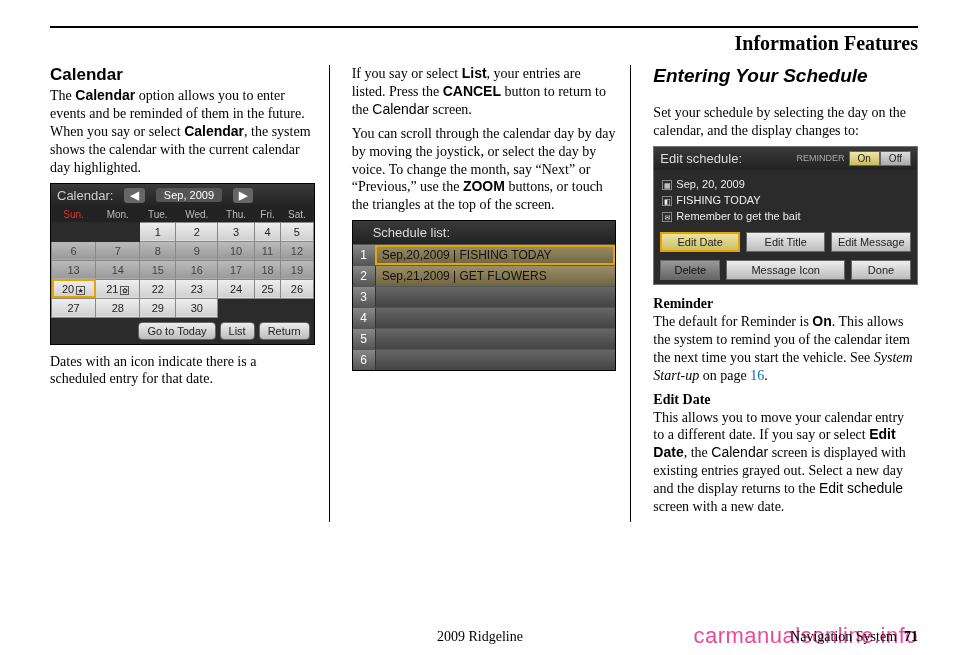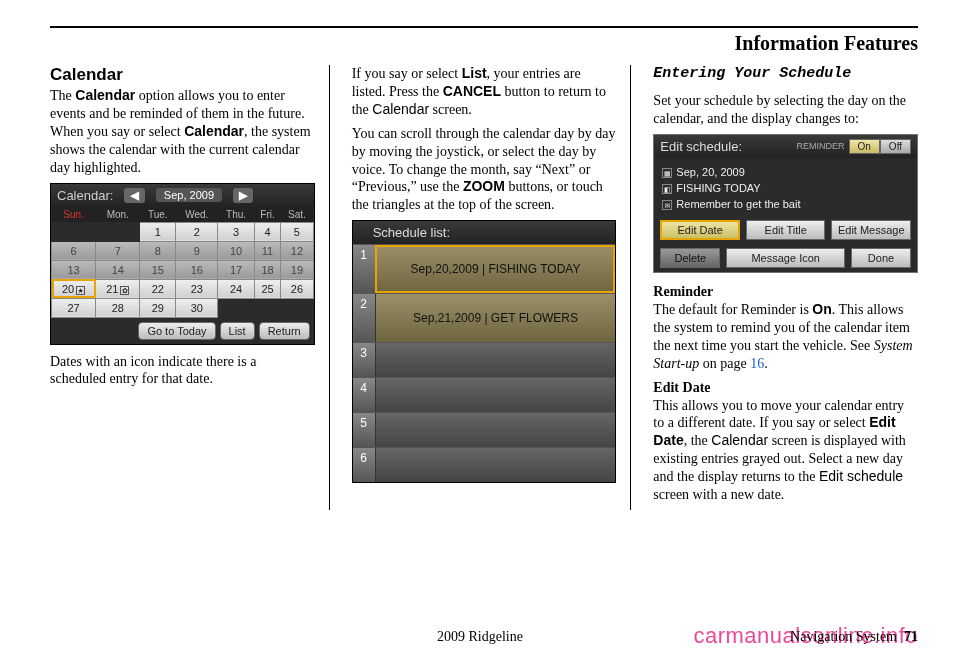--- a/index.html
+++ b/index.html
@@ -37,25 +37,25 @@
     border-right: 1px solid #000;
     padding-right: 14px;
   }
   h2.section {
     font-family: Arial, Helvetica, sans-serif;
     font-weight: bold;
     font-size: 17px;
     margin-bottom: 2px;
   }
   h3.subsection {
-    font-family: Liberation Mono, monospace;
+    font-family: Liberation Sans, sans-serif;
     font-weight: bold;
     font-style: italic;
-    font-size: 15px;
-    margin-bottom: 10px;
+    font-size: 19px;
+    margin-bottom: 17px;
   }
   p { line-height: 1.28; margin-bottom: 6px; }
   .b-sans { font-family: Arial, Helvetica, sans-serif; font-weight: bold; }
   .sans { font-family: Arial, Helvetica, sans-serif; }
   .bold { font-weight: bold; }
   .italic { font-style: italic; }
   .link { color: #1060c0; }
   
   .cal {
     border: 1px solid #000;
@@ -91,21 +91,21 @@
   .cal .btn { background:linear-gradient(#eee,#bbb); color:#222; padding:2px 8px; border-radius:4px; border:1px solid #666; font-size:11px;}
   
   .slist {
     border:1px solid #000; width:100%;
     background:#2b2b2b; font-family:Arial, Helvetica, sans-serif;
     font-size:12px; color:#ddd; margin:4px 0 8px 0;
   }
   .slist .titlebar { padding:4px 20px; background:linear-gradient(#3a3a3a,#222); font-size:13px;}
   .slist .row { display:flex; border-top:1px solid #555;}
   .slist .num { width:22px; background:linear-gradient(#888,#555); color:#fff; text-align:center; padding:3px 0;}
-  .slist .cell { flex:1; background:linear-gradient(#9b8f68,#6e653f); color:#111; padding:17px 6px; border-left:1px solid #333;text-align:center;}
+  .slist .cell { flex:1; background:linear-gradient(#9b8f68,#6e653f); color:#111; padding:3px 6px; border-left:1px solid #333;}
   .slist .row.sel .cell { outline:2px solid #e5a400; outline-offset:-2px; }
   .slist .row.empty .cell { background:linear-gradient(#666,#444); }
   
   .esched {
     border:1px solid #737373; width:100%;
     background:#2b2b2b; font-family:Arial, Helvetica, sans-serif;
     font-size:11px; color:#ddd; margin:4px 0 10px 0;
   }
   .esched .titlebar { display:flex; align-items:center; padding:4px 6px; background:linear-gradient(#3a3a3a,#222); font-size:13px;}
   .esched .titlebar .sp { flex:1; }

